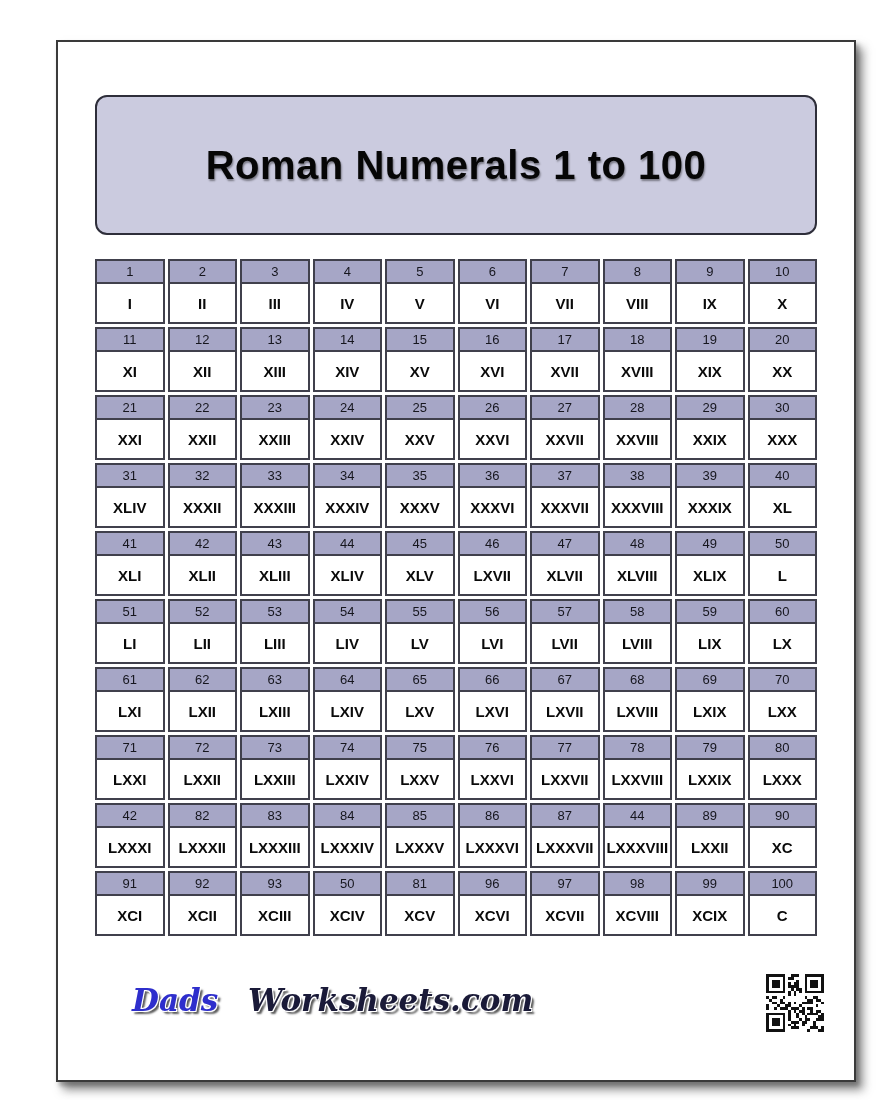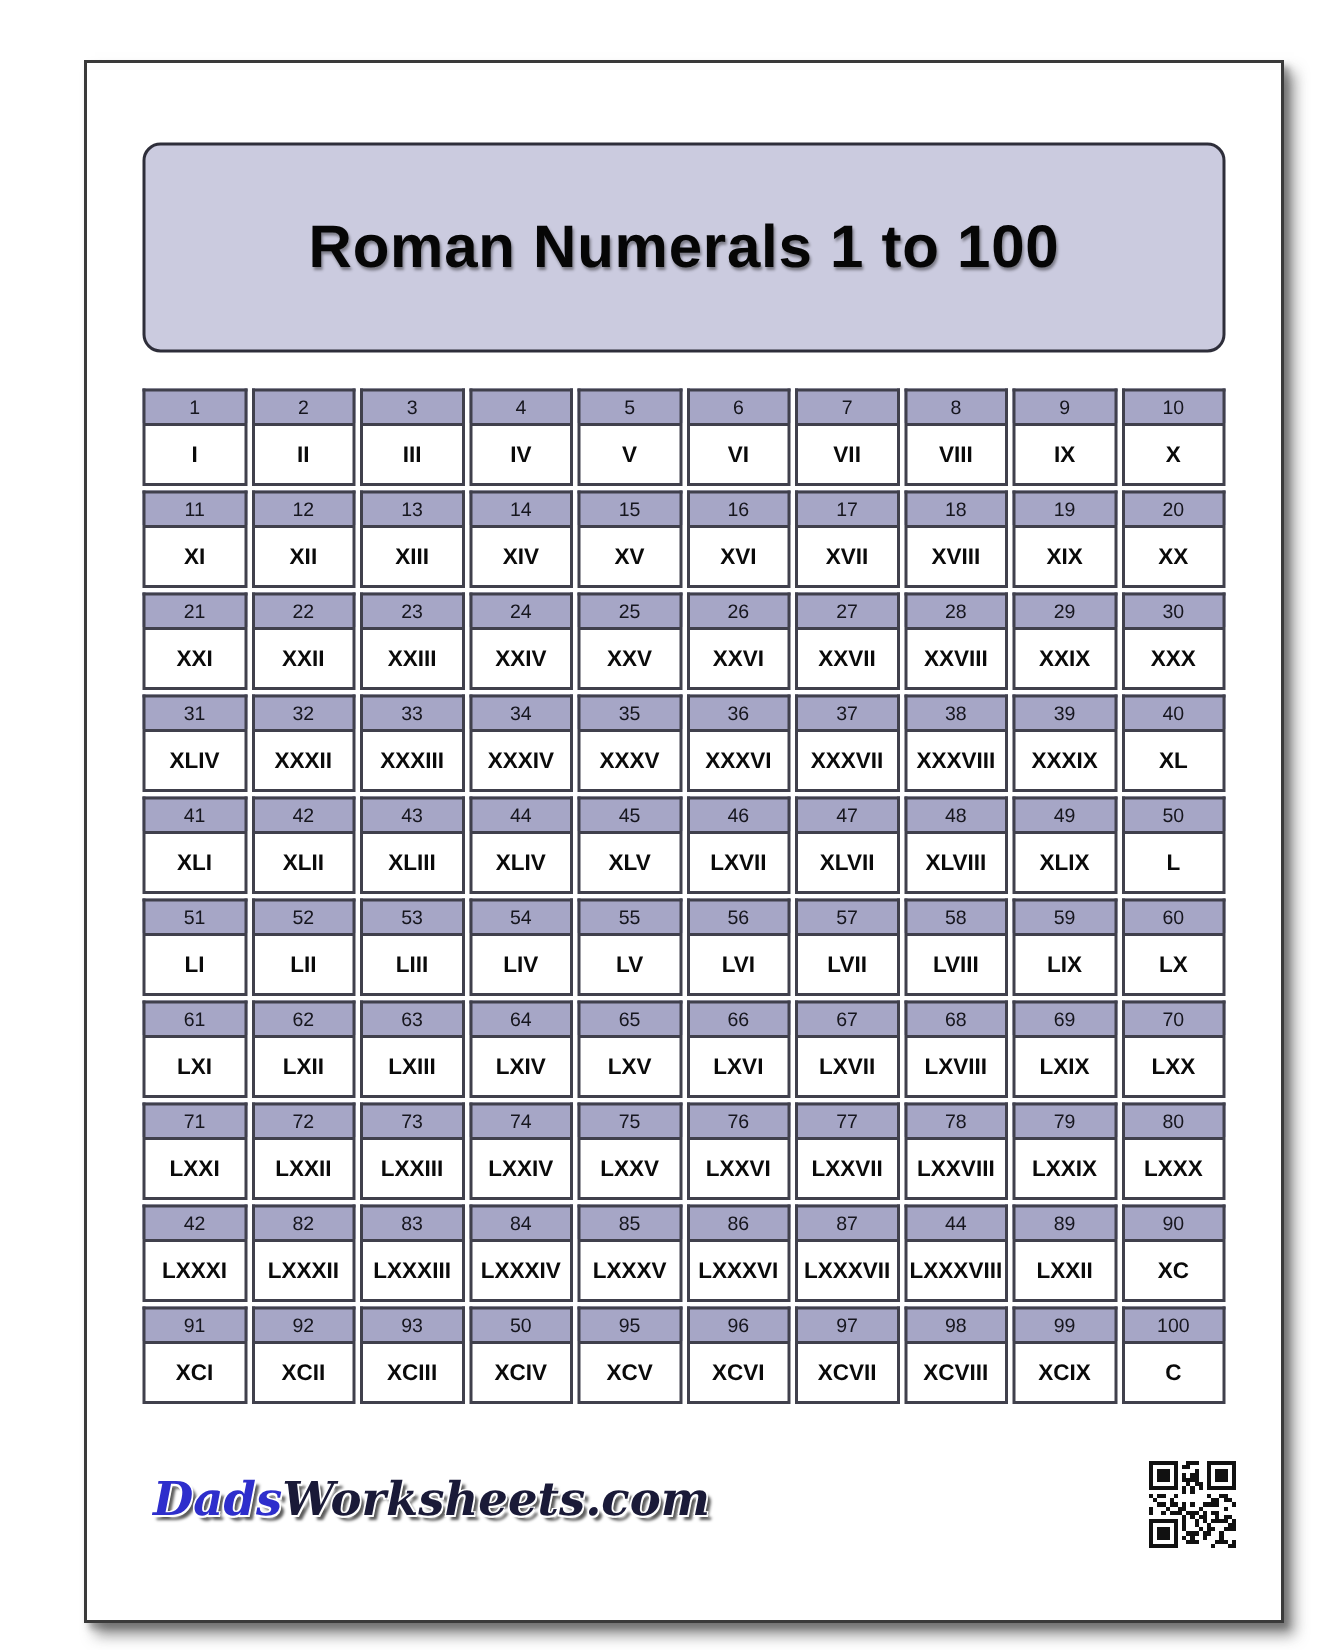--- a/index.html
+++ b/index.html
@@ -49,20 +49,21 @@
   .logo {
     position:absolute; left:44px; bottom:64px;
     font-family:"DejaVu Serif", serif; font-style:italic; font-weight:bold;
     font-size:31px; line-height:1; white-space:nowrap;
   }
   .logo span {
     text-shadow:
       -1px -1px 0 #ffffff, 1px -1px 0 #ffffff,
       -1px 1px 0 #ffffff, 1px 1px 0 #ffffff,
       3px 3px 2px rgba(0,0,0,0.65);
+    margin-left: 30px;
   }
   .logo-dads { color: var(--logo-blue, #2e2ecc); }
   .logo-rest { color: var(--logo-dark, #1a1a38); }
 
   .qr { position:absolute; right:30px; bottom:48px; width:58px; height:58px; }
   .qr svg { width:100%; height:100%; shape-rendering:crispEdges; display:block; }
 </style>
 </head>
 <body>
 
@@ -270,21 +271,21 @@
           <div class="cell rom">LXXXVII</div>
           <div class="cell rom">LXXXVIII</div>
           <div class="cell rom">LXXII</div>
           <div class="cell rom">XC</div>
         </div>
         <div class="pair">
           <div class="cell num">91</div>
           <div class="cell num">92</div>
           <div class="cell num">93</div>
           <div class="cell num">50</div>
-          <div class="cell num">95</div>
+          <div class="cell num">81</div>
           <div class="cell num">96</div>
           <div class="cell num">97</div>
           <div class="cell num">98</div>
           <div class="cell num">99</div>
           <div class="cell num">100</div>
           <div class="cell rom">XCI</div>
           <div class="cell rom">XCII</div>
           <div class="cell rom">XCIII</div>
           <div class="cell rom">XCIV</div>
           <div class="cell rom">XCV</div>

